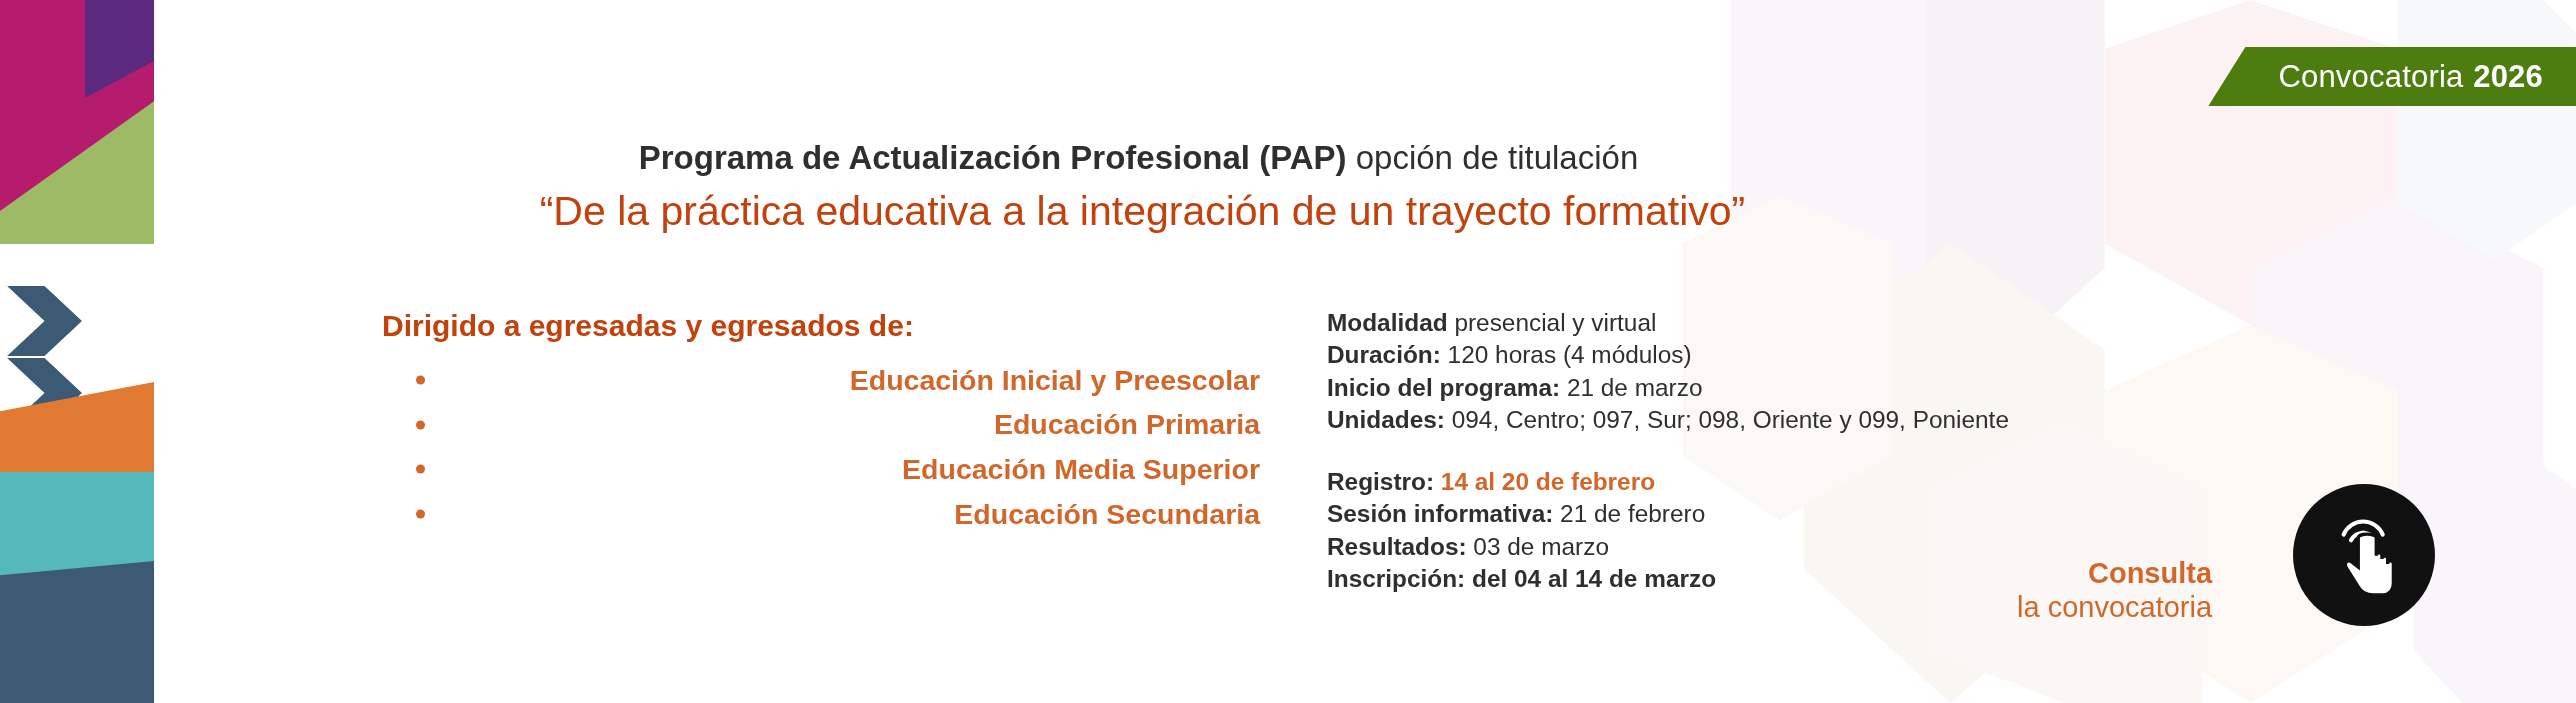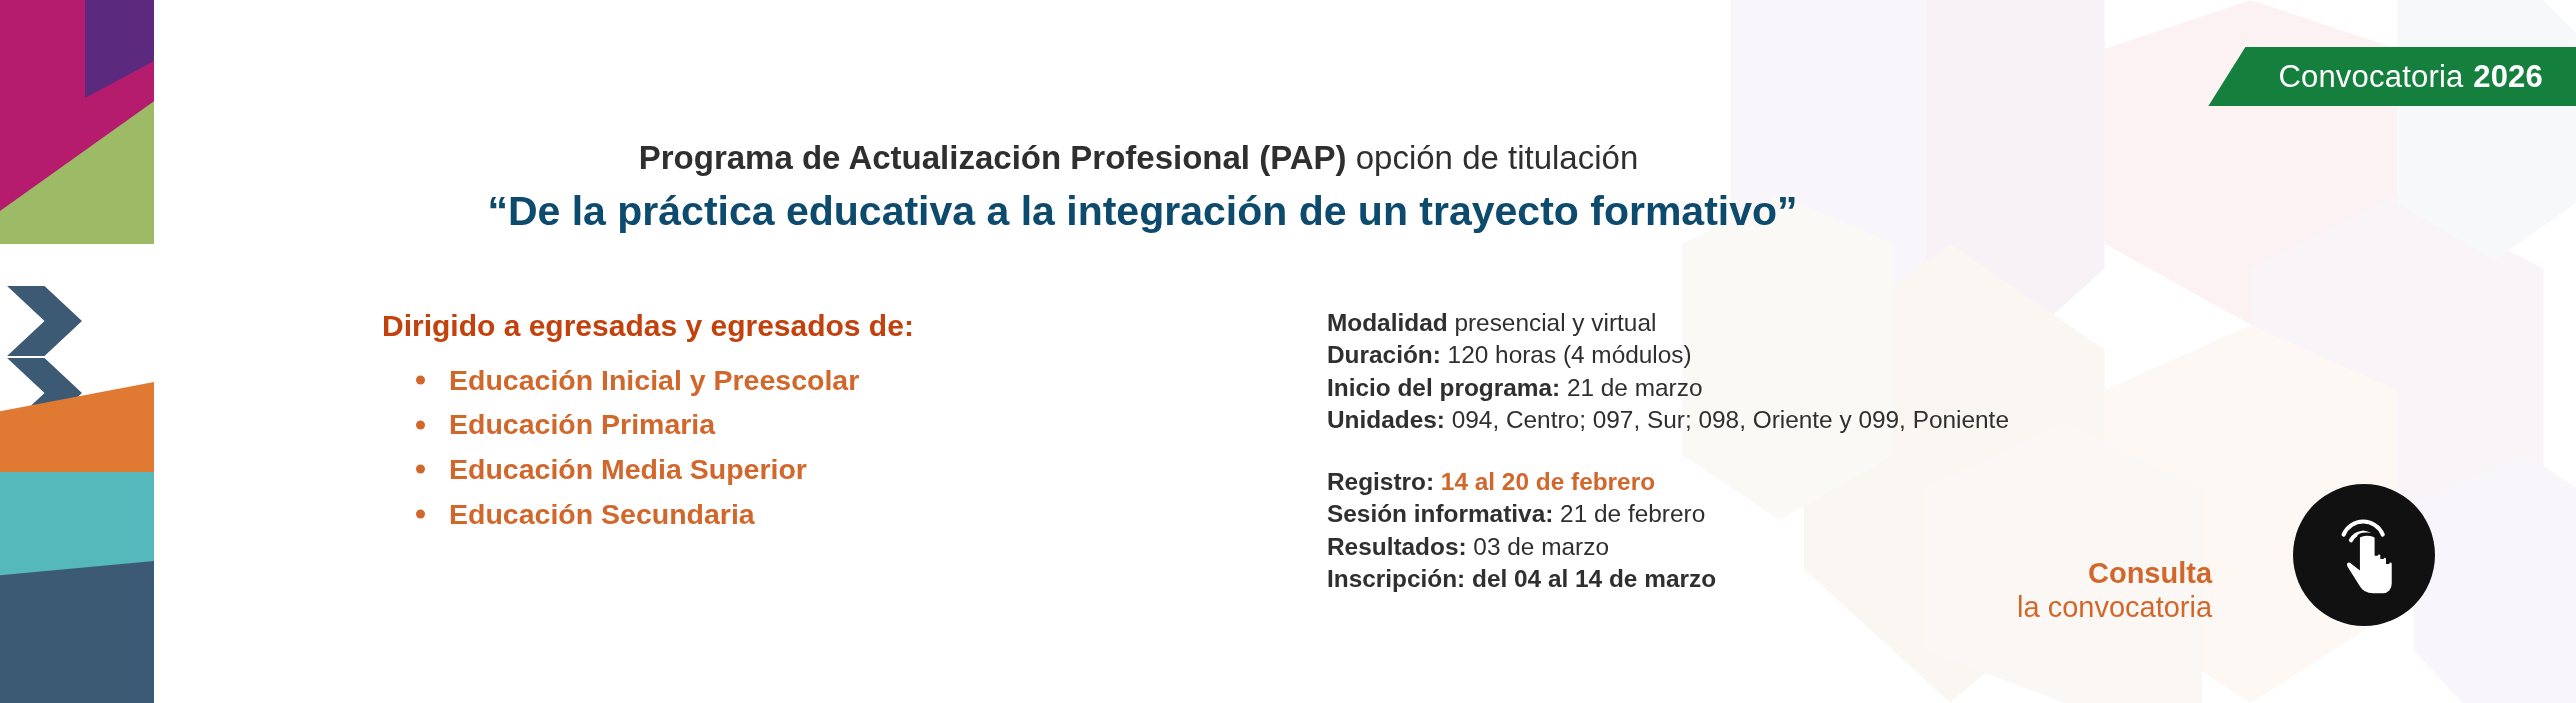--- a/index.html
+++ b/index.html
@@ -91,21 +91,21 @@
     height: 703px;
     overflow: hidden;
   }
 
   
   .ribbon {
     position: absolute;
     right: 0;
     top: 47px;
     height: 59px;
-    background: #15803d;
+    background: #4d7c0f;
     color: #ffffff;
     display: flex;
     align-items: center;
     padding: 0 33px 0 70px;
     font-size: 31px;
     letter-spacing: 0.2px;
     clip-path: polygon(37px 0, 100% 0, 100% 100%, 0 100%);
   }
   .ribbon .year { font-weight: bold; margin-left: 9.8px; }
 
@@ -119,22 +119,22 @@
   }
   .head-line1 {
     font-size: 33px;
     color: #2f2f2f;
     line-height: 1.2;
   }
   .head-line1 b { font-weight: bold; }
   .head-line2 {
     margin-top: 9.8px;
     font-size: 41px;
-    font-weight: bold;
-    color: #0c4a6e;
+    font-weight: normal;
+    color: #c2410c;
     line-height: 1.2;
     margin-left: 8px;
   }
 
   
   .col-left {
     position: absolute;
     left: 382px;
     top: 309px;
     width: 878px;
@@ -150,20 +150,21 @@
     margin: 0;
     padding: 0;
   }
   .col-left li {
     font-size: 28.5px;
     font-weight: bold;
     color: #d2672c;
     line-height: 1.0;
     padding: 8.1px 0 8.1px 67px;
     position: relative;
+    text-align: right;
   }
   .col-left li .bullet {
     position: absolute;
     left: 34px;
     top: 50%;
     transform: translateY(-50%);
     width: 9px;
     height: 9px;
     border-radius: 50%;
     background: #d2672c;

